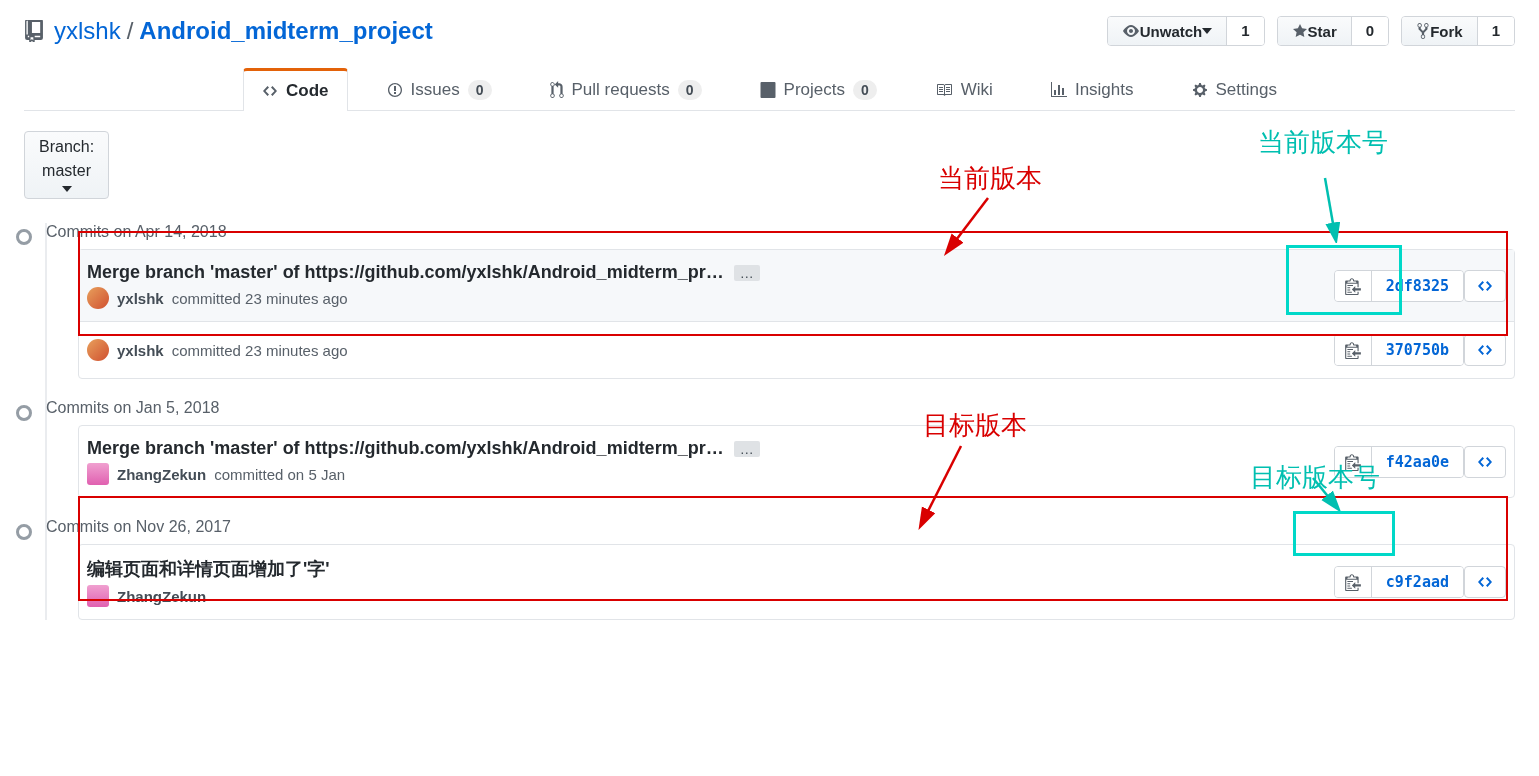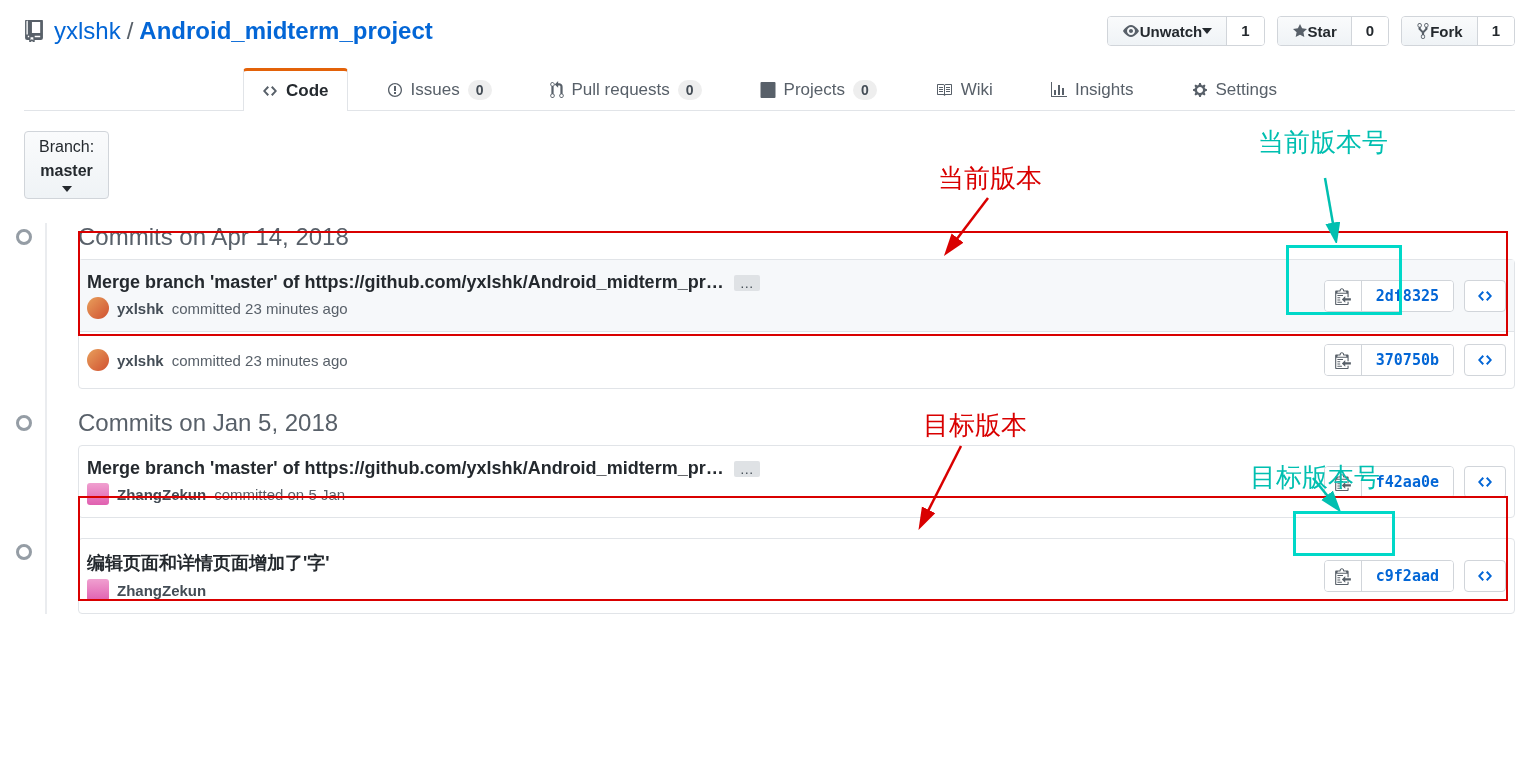--- a/index.html
+++ b/index.html
@@ -97,43 +97,42 @@
   align-items: center;
   padding: 6px 14px;
   font-size: 16px;
   border: 1px solid #d1d5da;
   border-radius: 4px;
   background: linear-gradient(#fafbfc, #eff3f6);
   cursor: pointer;
   gap: 6px;
   flex-direction: column;
 }
-.branch-select strong { font-weight: 700; text-align: right; }
+.branch-select strong { font-weight: 400; text-align: right; }
 .timeline { position: relative; margin-top: 24px; padding-left: 22px; }
 .timeline-line {
   position: absolute;
   left: 21px; top: 0; bottom: 0;
   width: 2px;
   background: #eaecef;
 }
 .commit-group { position: relative; margin-bottom: 20px; }
 .commit-marker {
   position: absolute;
   left: -30px;
   top: 6px;
   width: 16px; height: 16px;
   border-radius: 50%;
   border: 3px solid #959da5;
   background: #fff;
   z-index: 2;
 }
 .commit-date {
-  font-size: 24px;
+  font-size: 16px;
   color: #586069;
-  margin-left: 32px;
   margin-bottom: 8px;
 }
 .commit-list {
   margin-left: 32px;
   border: 1px solid #e1e4e8;
   border-radius: 4px;
 }
 .commit {
   display: flex;
   align-items: center;
@@ -172,21 +171,21 @@
   gap: 8px;
 }
 .avatar {
   width: 22px; height: 22px;
   border-radius: 3px;
   display: inline-block;
 }
 .avatar.yx { background: linear-gradient(135deg, #e8a05c, #d05030); border-radius: 50%; }
 .avatar.zk { background: linear-gradient(#f0a0d0, #e060b0); }
 .commit-meta strong { color: #444d56; font-weight: 600; }
-.commit-right { display: flex; gap: 10px; }
+.commit-right { display: flex; }
 .sha-group {
   display: flex;
   border: 1px solid #d1d5da;
   border-radius: 4px;
   overflow: hidden;
 }
 .clip-btn {
   padding: 6px 10px;
   border-right: 1px solid #d1d5da;
   display: flex;
@@ -430,20 +429,21 @@
                   <svg class="blue-icon" width="16" height="16" viewBox="0 0 14 16">
                     <path d="M9.5 3L8 4.5 11.5 8 8 11.5 9.5 13 14 8 9.5 3zm-5 0L0 8l4.5 5L6 11.5 2.5 8 6 4.5 4.5 3z"></path>
                   </svg>
                 </div>
               </div>
             </div>
           </div>
         </div>
         <div class="commit-group">
           <div class="commit-marker"></div>
+          <div class="commit-date">Commits on Nov 26, 2017</div>
           <div class="commit-list">
             <div class="commit">
               <div class="commit-left">
                 <div class="commit-title">
                   <span>编辑页面和详情页面增加了'字'</span>
                 </div>
                 <div class="commit-meta">
                   <span class="avatar zk"></span>
                   <strong>ZhangZekun</strong>
                   <span></span>

